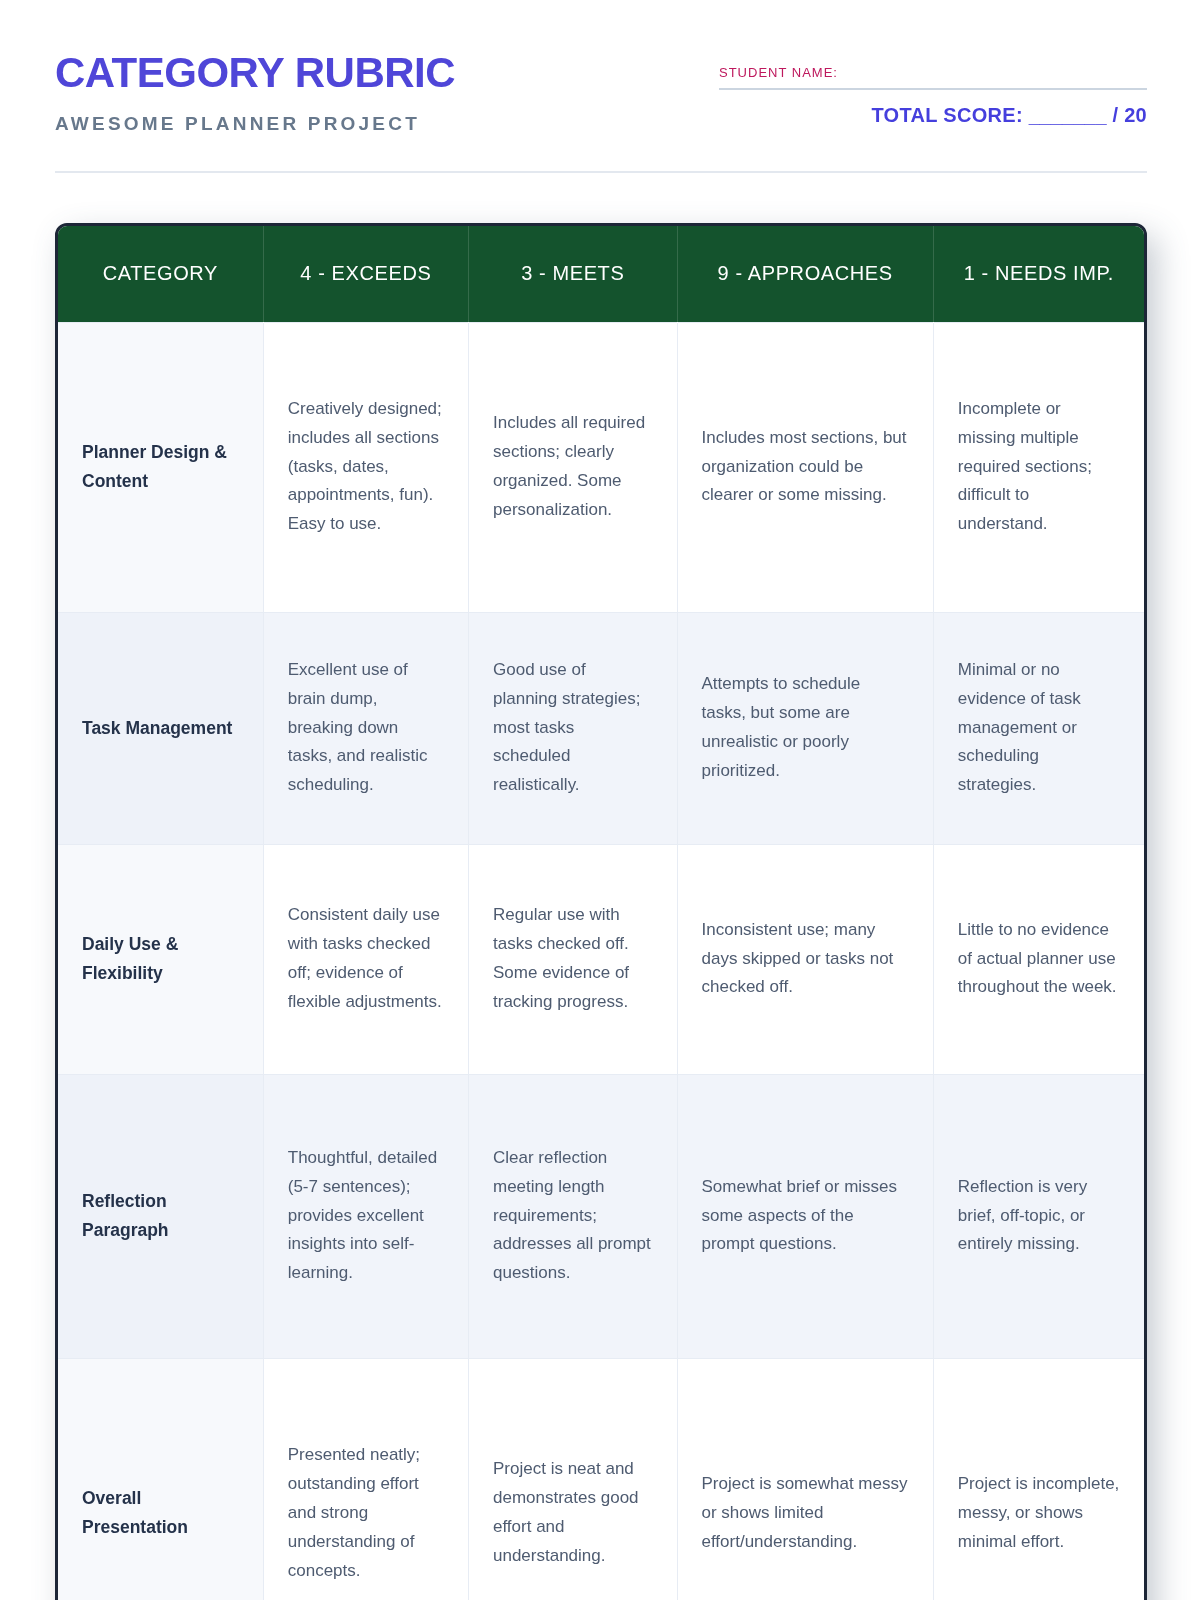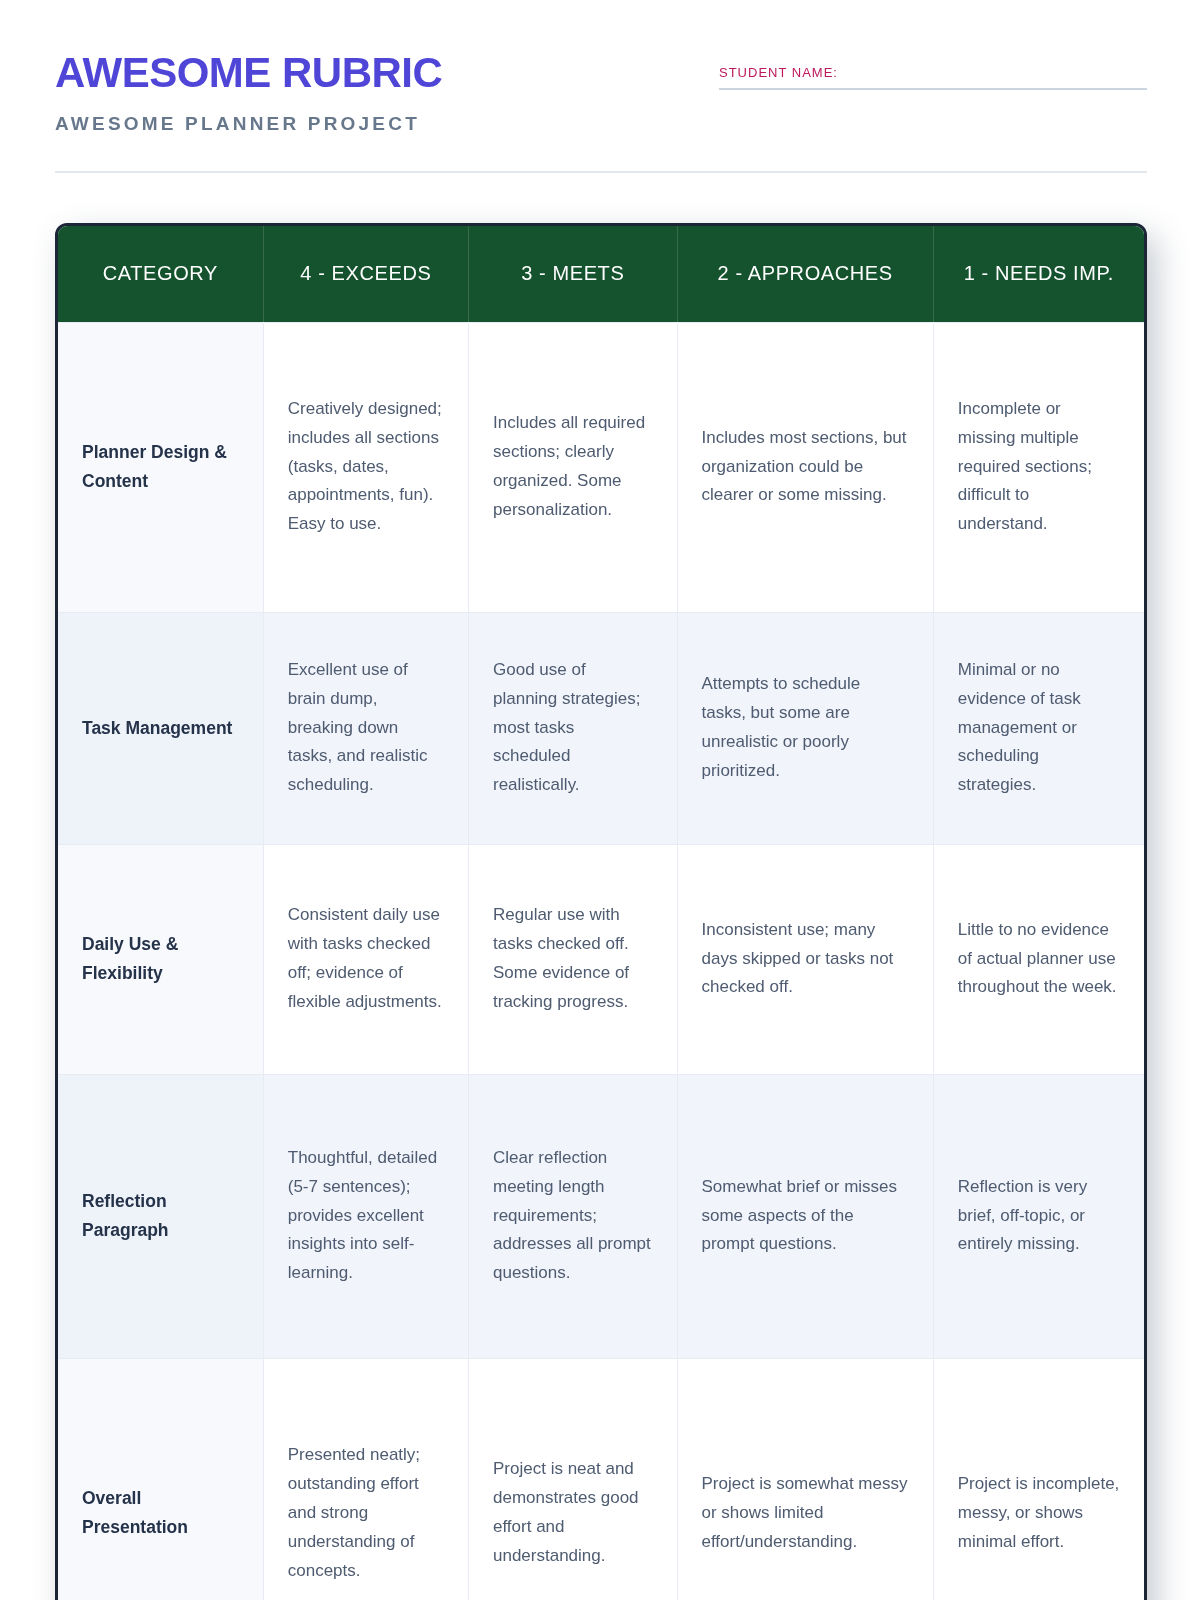--- a/index.html
+++ b/index.html
@@ -116,46 +116,51 @@
   tr.row-4 th, tr.row-4 td { height: 284px; }
   tr.row-5 th, tr.row-5 td { height: 310px; }
 </style>
 </head>
 <body>
 
 <div class="page">
 
   <header class="doc-header">
     <div class="head-left">
-      <h1 class="title">AWESOME RUBRIC</h1>
+      <h1 class="title">CATEGORY RUBRIC</h1>
       <div class="subtitle">AWESOME PLANNER PROJECT</div>
     </div>
     <div class="head-right">
       <div class="student-label">STUDENT NAME:</div>
       <div class="student-line"></div>
+      <div class="score-row">
+        <span>TOTAL SCORE:</span>
+        <span class="score-blank">_______</span>
+        <span>/ 20</span>
+      </div>
     </div>
   </header>
 
   <div class="top-divider"></div>
 
   <div class="table-wrap">
     <table>
       <colgroup>
         <col style="width:18.9%">
           <col style="width:18.9%">
           <col style="width:19.2%">
           <col style="width:23.6%">
           <col style="width:19.4%">
       </colgroup>
       <thead>
         <tr>
           <th>CATEGORY</th>
           <th>4 - EXCEEDS</th>
           <th>3 - MEETS</th>
-          <th>2 - APPROACHES</th>
+          <th>9 - APPROACHES</th>
           <th>1 - NEEDS IMP.</th>
         </tr>
       </thead>
       <tbody>
         <tr class="row-1 r-odd">
           <th class="cat">Planner Design &amp; Content</th>
           <td>Creatively designed; includes all sections (tasks, dates, appointments, fun). Easy to use.</td>
           <td>Includes all required sections; clearly organized. Some personalization.</td>
           <td>Includes most sections, but organization could be clearer or some missing.</td>
           <td>Incomplete or missing multiple required sections; difficult to understand.</td>

